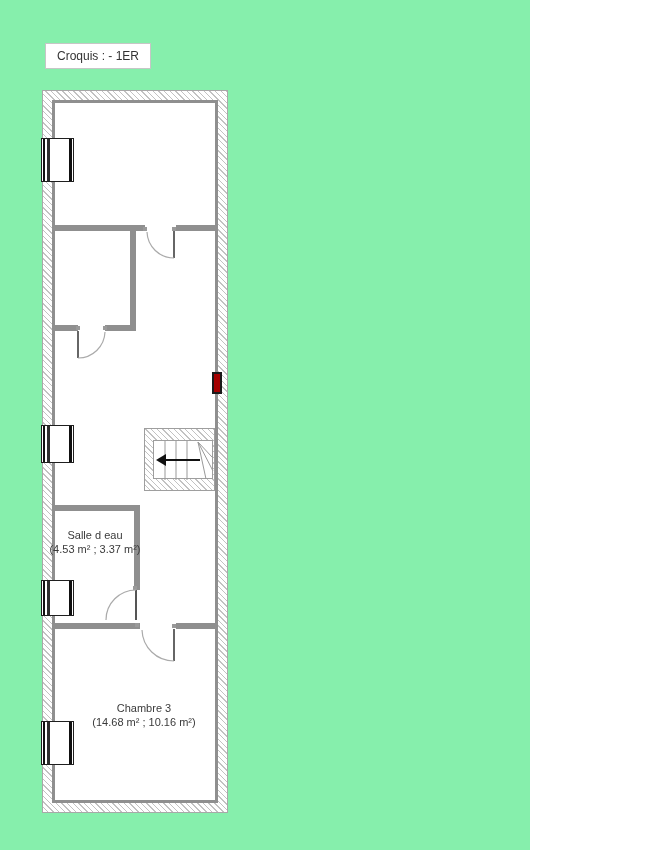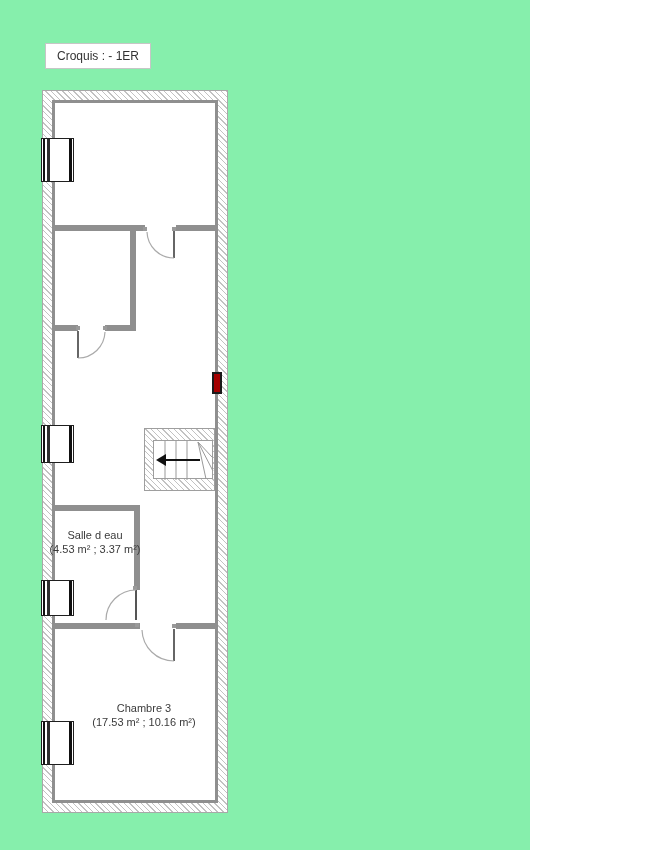--- a/index.html
+++ b/index.html
@@ -125,16 +125,16 @@
   </svg>
 
   <div class="room-label" style="left:53px;top:378px;width:160px;">
   </div>
   <div class="room-label" style="left:35px;top:528px;width:120px;">
     <div>Salle d eau</div>
     <div class="area">(4.53 m² ; 3.37 m²)</div>
   </div>
   <div class="room-label" style="left:42px;top:701px;width:160px;margin-left:22px;">
     <div>Chambre 3</div>
-    <div class="area">(17.53 m² ; 10.16 m²)</div>
+    <div class="area">(14.68 m² ; 10.16 m²)</div>
   </div>
 
 </div>
 
 </body></html>

